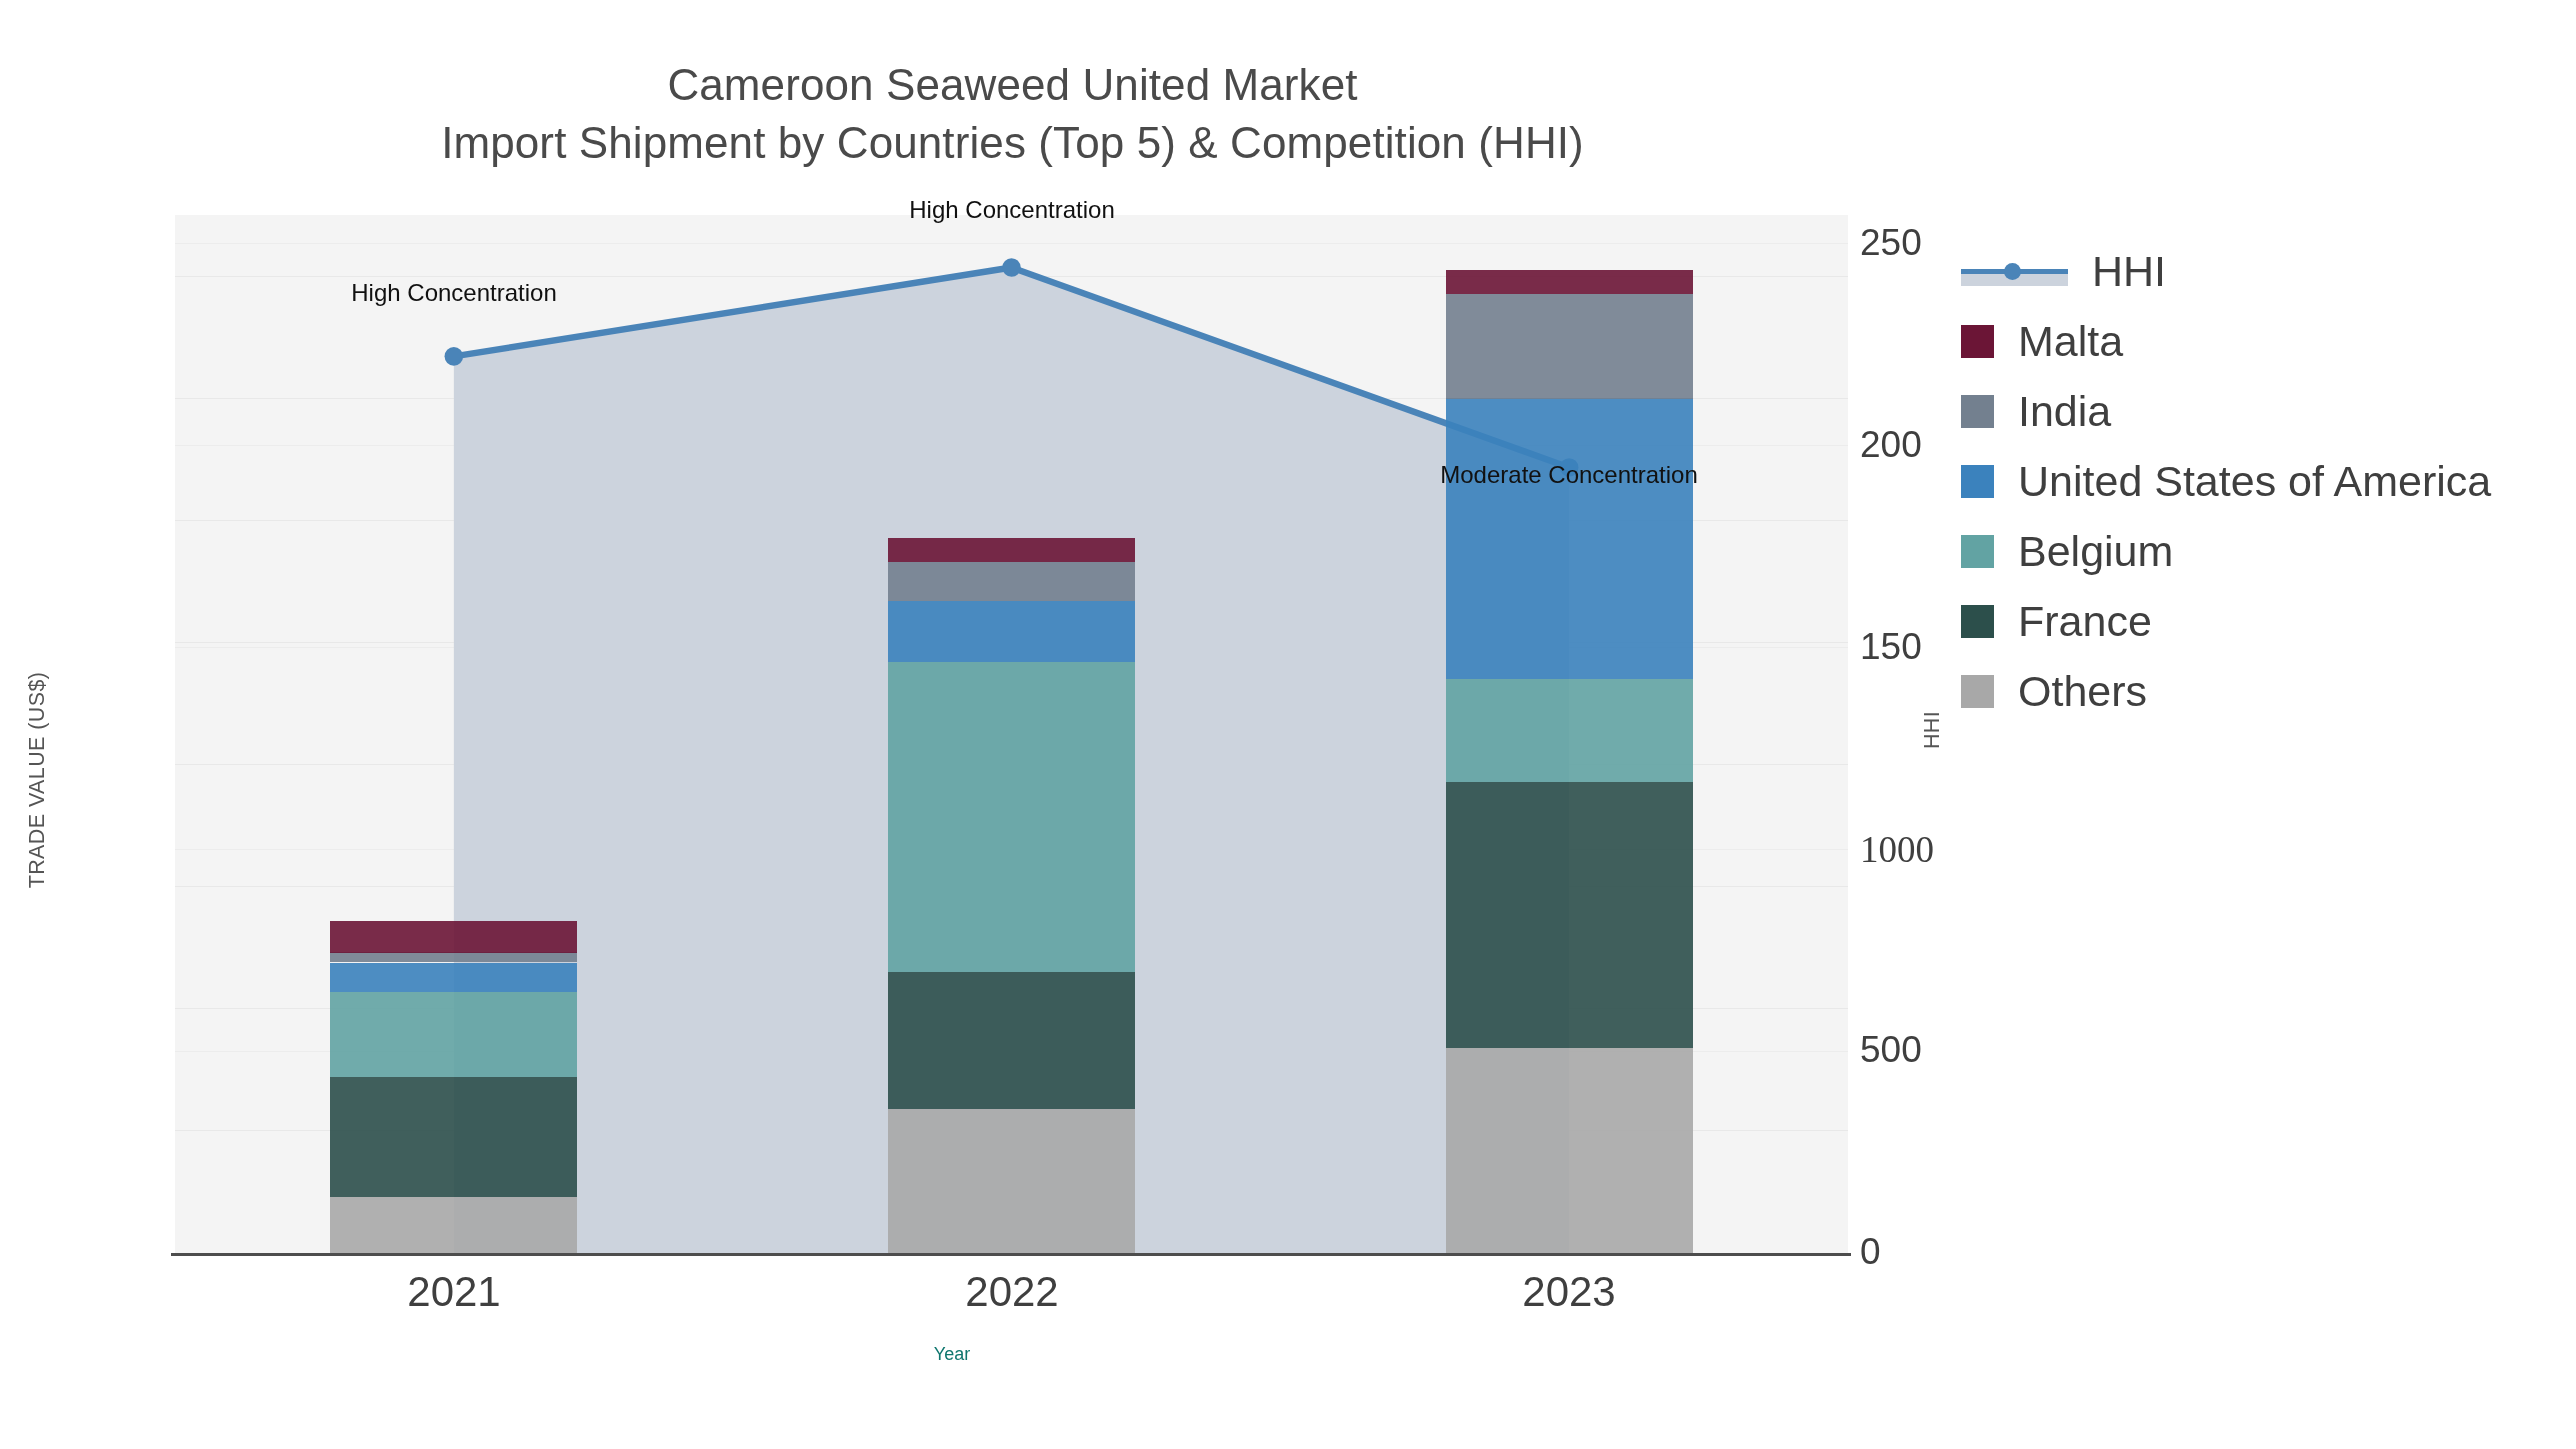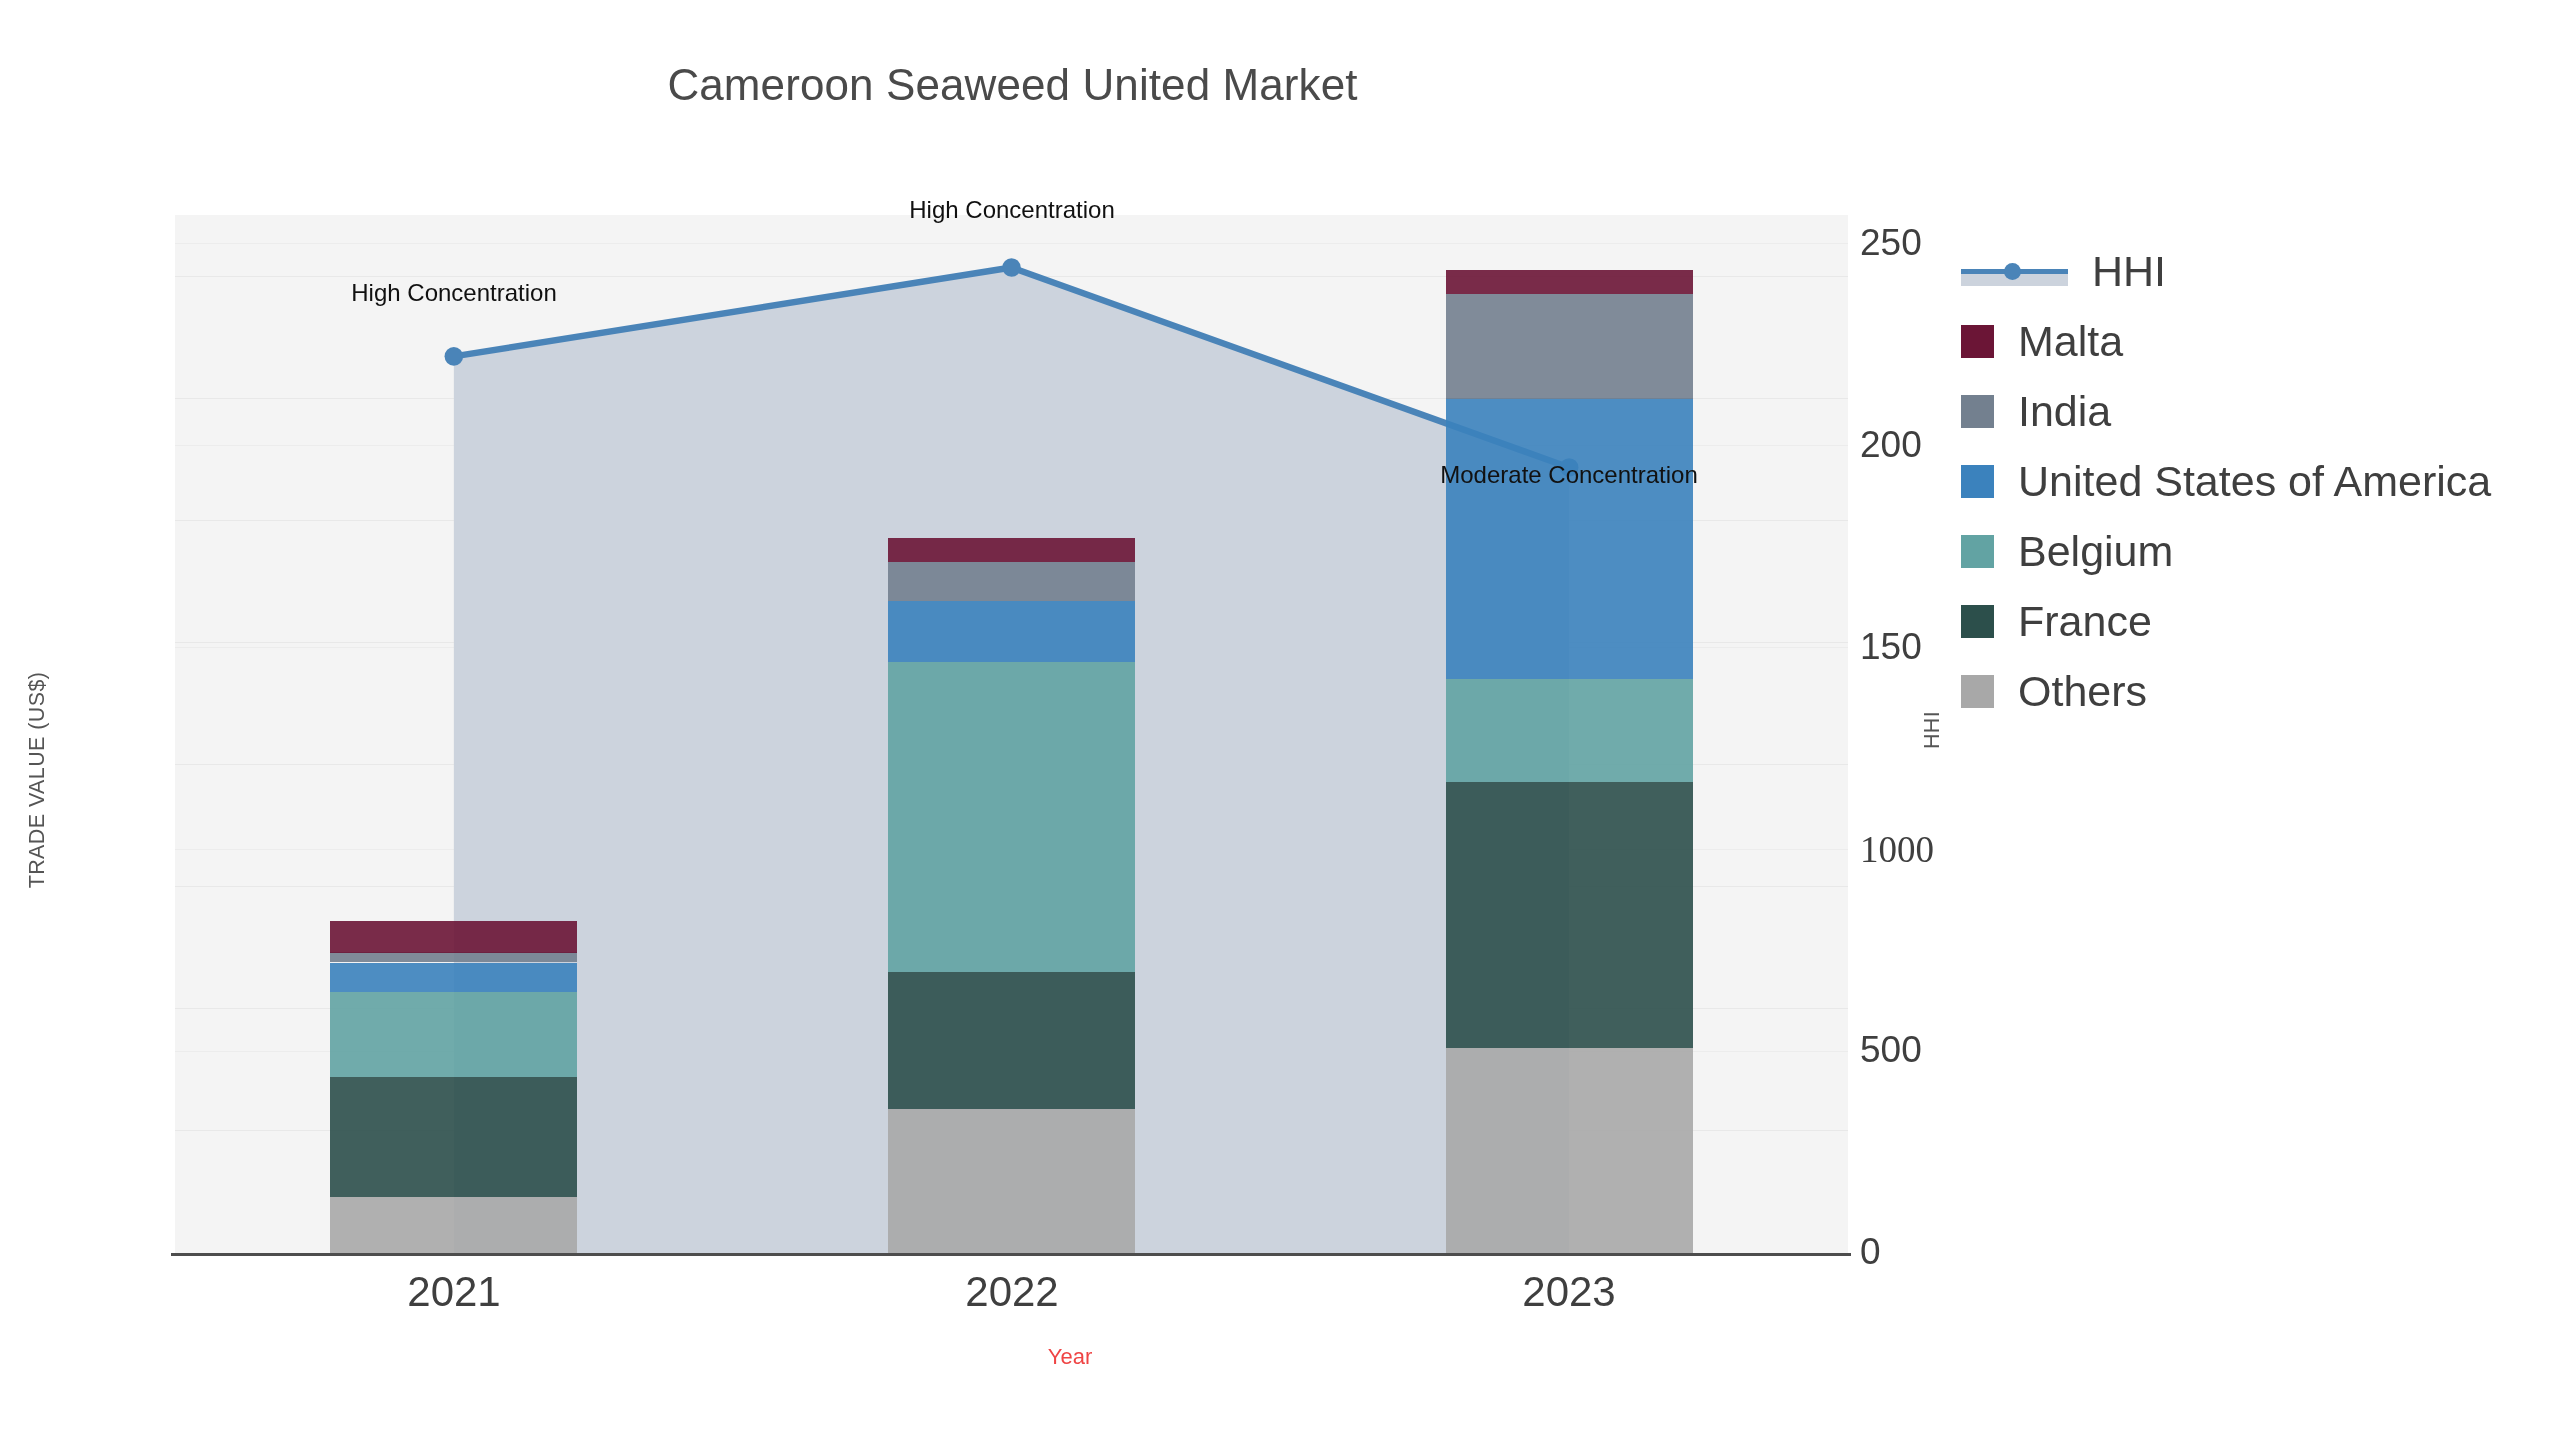--- a/index.html
+++ b/index.html
@@ -17,21 +17,21 @@
   .gridline.minor{background:#ececec;height:0.7px;}
   .baseline{position:absolute;left:-3.6px;top:1038px;width:1680px;height:2.9px;background:#4d4d4d;}
   .ylabel-left{position:absolute;left:37px;top:780px;transform:translate(-50%,-50%) rotate(-90deg);font-size:21.5px;color:#555;letter-spacing:0.4px;white-space:nowrap;}
 
   
   .y2tick{position:absolute;left:1860px;transform:translateY(-50%);font-size:37px;color:#3f3f3f;white-space:nowrap;}
   .ylabel-right{position:absolute;left:1932px;top:730px;transform:translate(-50%,-50%) rotate(-90deg);font-size:21.5px;color:#555;letter-spacing:0.4px;white-space:nowrap;}
 
   
   .xtick{position:absolute;top:1268px;transform:translateX(-50%);font-size:42px;color:#3f3f3f;}
-  .xlabel{position:absolute;left:1070px;top:1344px;transform:translateX(-50%);font-size:22px;color:#ef4444;}
+  .xlabel{position:absolute;left:952px;top:1344px;transform:translateX(-50%);font-size:18px;color:#0f766e;}
 
   
   .bar-group{position:absolute;bottom:0;width:247px;}
   .seg{position:absolute;left:0;width:100%;}
 
   
   .hhi-svg{position:absolute;left:0;top:0;width:1673px;height:1038px;overflow:visible;}
 
   
   .anno{position:absolute;font-size:24px;color:#111;white-space:nowrap;transform:translateX(-50%);}
@@ -46,20 +46,21 @@
   .legend-line .ldot{position:absolute;left:43px;top:8.6px;width:17px;height:17px;border-radius:50%;background:#4a84b8;}
   .legend-label{font-size:43px;color:#3f3f3f;white-space:nowrap;line-height:1;}
 </style>
 </head>
 <body>
 
 <div id="root">
 
   <div class="title-block">
     <div class="title-line">Cameroon Seaweed United Market</div>
+    <div class="title-line">Import Shipment by Countries (Top 5) &amp; Competition (HHI)</div>
   </div>
 
   <div class="plot">
     <div id="gridlines">
         <div class="gridline" style="top: 1038px;"></div>
         <div class="gridline" style="top: 915px;"></div>
         <div class="gridline" style="top: 793px;"></div>
         <div class="gridline" style="top: 671px;"></div>
         <div class="gridline" style="top: 549px;"></div>
         <div class="gridline" style="top: 427px;"></div>

